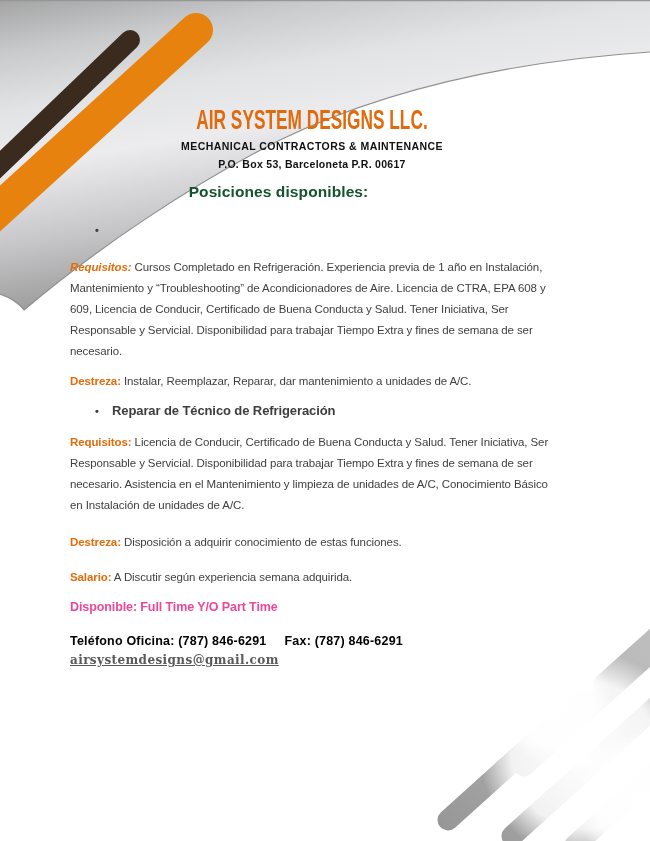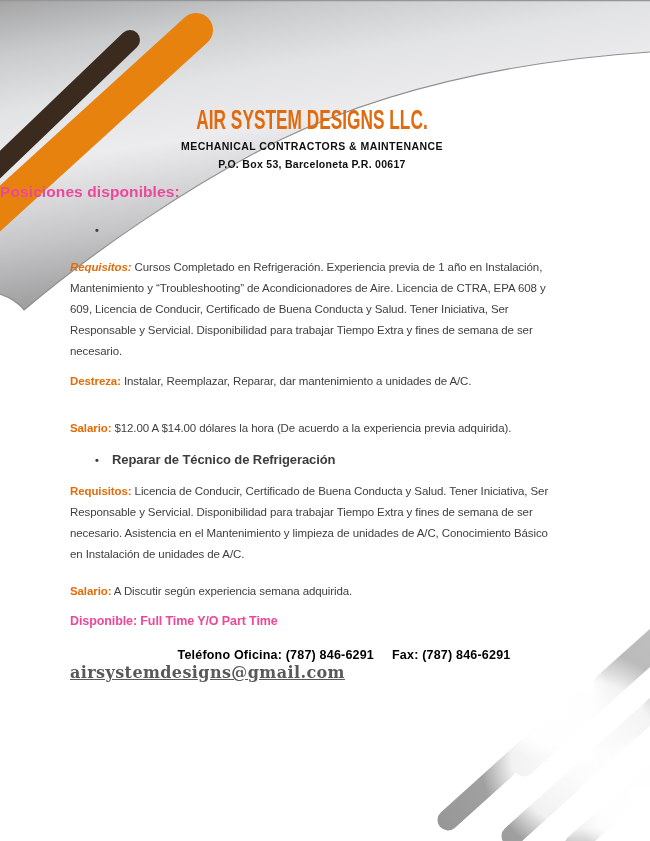--- a/index.html
+++ b/index.html
@@ -13,41 +13,41 @@
 
   
   .hdr{position:absolute;left:-13px;top:0;width:650px;text-align:center;}
   .logo{
     position:absolute;top:104px;left:0;width:650px;
     font-size:27px;font-weight:bold;line-height:32px;white-space:nowrap;
     color:#E26A0D;transform:scaleX(.64);transform-origin:50% 50%;letter-spacing:0;
   }
   .subtitle{position:absolute;top:140px;left:0;width:650px;font-size:10.5px;font-weight:bold;color:#101010;letter-spacing:.45px;}
   .address{position:absolute;top:158px;left:0;width:650px;font-size:10.5px;font-weight:bold;color:#101010;letter-spacing:.3px;}
-  .section-title{position:absolute;top:183px;left:0;width:557px;text-align:left;font-size:15.5px;font-weight:bold;color:#ec4899;letter-spacing:.1px;}
+  .section-title{position:absolute;top:183px;left:0;width:557px;text-align:center;font-size:15.5px;font-weight:bold;color:#14532d;letter-spacing:.1px;}
 
   
   .content{
     position:absolute;left:70px;top:221px;width:548px;
     color:#3F3F3F;font-size:11.5px;line-height:21px;letter-spacing:-.1px;
   }
   .bullet-item{display:flex;align-items:baseline;padding-left:25px;font-size:13px;font-weight:bold;color:#3D3D3D;line-height:18px;}
   .bullet{width:17px;font-size:11px;flex:0 0 17px;}
   .para{white-space:pre-line;margin:0;}
   .lbl{color:#E36C0A;font-weight:bold;}
   .it{font-style:italic;}
 
-  .mb8{margin-bottom:16px}.mb9{margin-bottom:9px}.mb10{margin-bottom:26px}
+  .mb8{margin-bottom:16px}.mb9{margin-bottom:9px}.mb10{margin-bottom:10px}
   .mb12{margin-bottom:12px}.mb14{margin-bottom:14px}.mb18{margin-bottom:18px}
 
   .disponible{font-weight:bold;color:#ec4899;font-size:12.5px;}
-  .phones{font-weight:bold;color:#000000;font-size:12.5px;letter-spacing:.2px;line-height:18px;text-align:center;}
+  .phones{font-weight:bold;color:#000000;font-size:12.5px;letter-spacing:.2px;line-height:18px;}
   .fax{margin-left:18px;}
   .email{
-    display:inline-block;font-family:"DejaVu Serif",serif;font-weight:bold;font-size:16px;
+    display:inline-block;font-family:"DejaVu Serif",serif;font-weight:bold;font-size:12px;
     color:#595959;text-decoration:underline;letter-spacing:.4px;line-height:18px;
   }
 </style>
 </head>
 <body>
 
 <div class="page">
 
   <svg class="deco-top" width="650" height="330" viewBox="0 0 650 330" aria-hidden="true">
     <defs>
@@ -107,33 +107,33 @@
     </div>
 
     <p class="para mb9"><span class="lbl it">Requisitos:</span><span> Cursos Completado en Refrigeración. Experiencia previa de 1 año en Instalación,
 Mantenimiento y “Troubleshooting” de Acondicionadores de Aire. Licencia de CTRA, EPA 608 y
 609, Licencia de Conducir, Certificado de Buena Conducta y Salud. Tener Iniciativa, Ser
 Responsable y Servicial. Disponibilidad para trabajar Tiempo Extra y fines de semana de ser
 necesario.</span></p>
 
     <p class="para mb10"><span class="lbl">Destreza:</span><span> Instalar, Reemplazar, Reparar, dar mantenimiento a unidades de A/C.</span></p>
 
-    <p class="para mb12"><span class="lbl">Salario:</span><span> $12.00 A $14.00 dólares la hora (De acuerdo a la experiencia previa adquirida).</span></p>
 
     
     <div class="bullet-item mb12">
       <span class="bullet">•</span>
       <span>Reparar de Técnico de Refrigeración</span>
     </div>
 
     <p class="para mb8"><span class="lbl">Requisitos:</span><span> Licencia de Conducir, Certificado de Buena Conducta y Salud. Tener Iniciativa, Ser
 Responsable y Servicial. Disponibilidad para trabajar Tiempo Extra y fines de semana de ser
 necesario. Asistencia en el Mantenimiento y limpieza de unidades de A/C, Conocimiento Básico
 en Instalación de unidades de A/C.</span></p>
 
+    <p class="para mb14"><span class="lbl">Destreza:</span><span> Disposición a adquirir conocimiento de estas funciones.</span></p>
 
     <p class="para mb9"><span class="lbl">Salario:</span><span> A Discutir según experiencia semana adquirida.</span></p>
 
     
     <div class="disponible mb14">Disponible: Full Time Y/O Part Time</div>
 
     <div class="phones">
       <span>Teléfono Oficina: (787) 846-6291</span><span class="fax">Fax: (787) 846-6291</span>
     </div>
 

